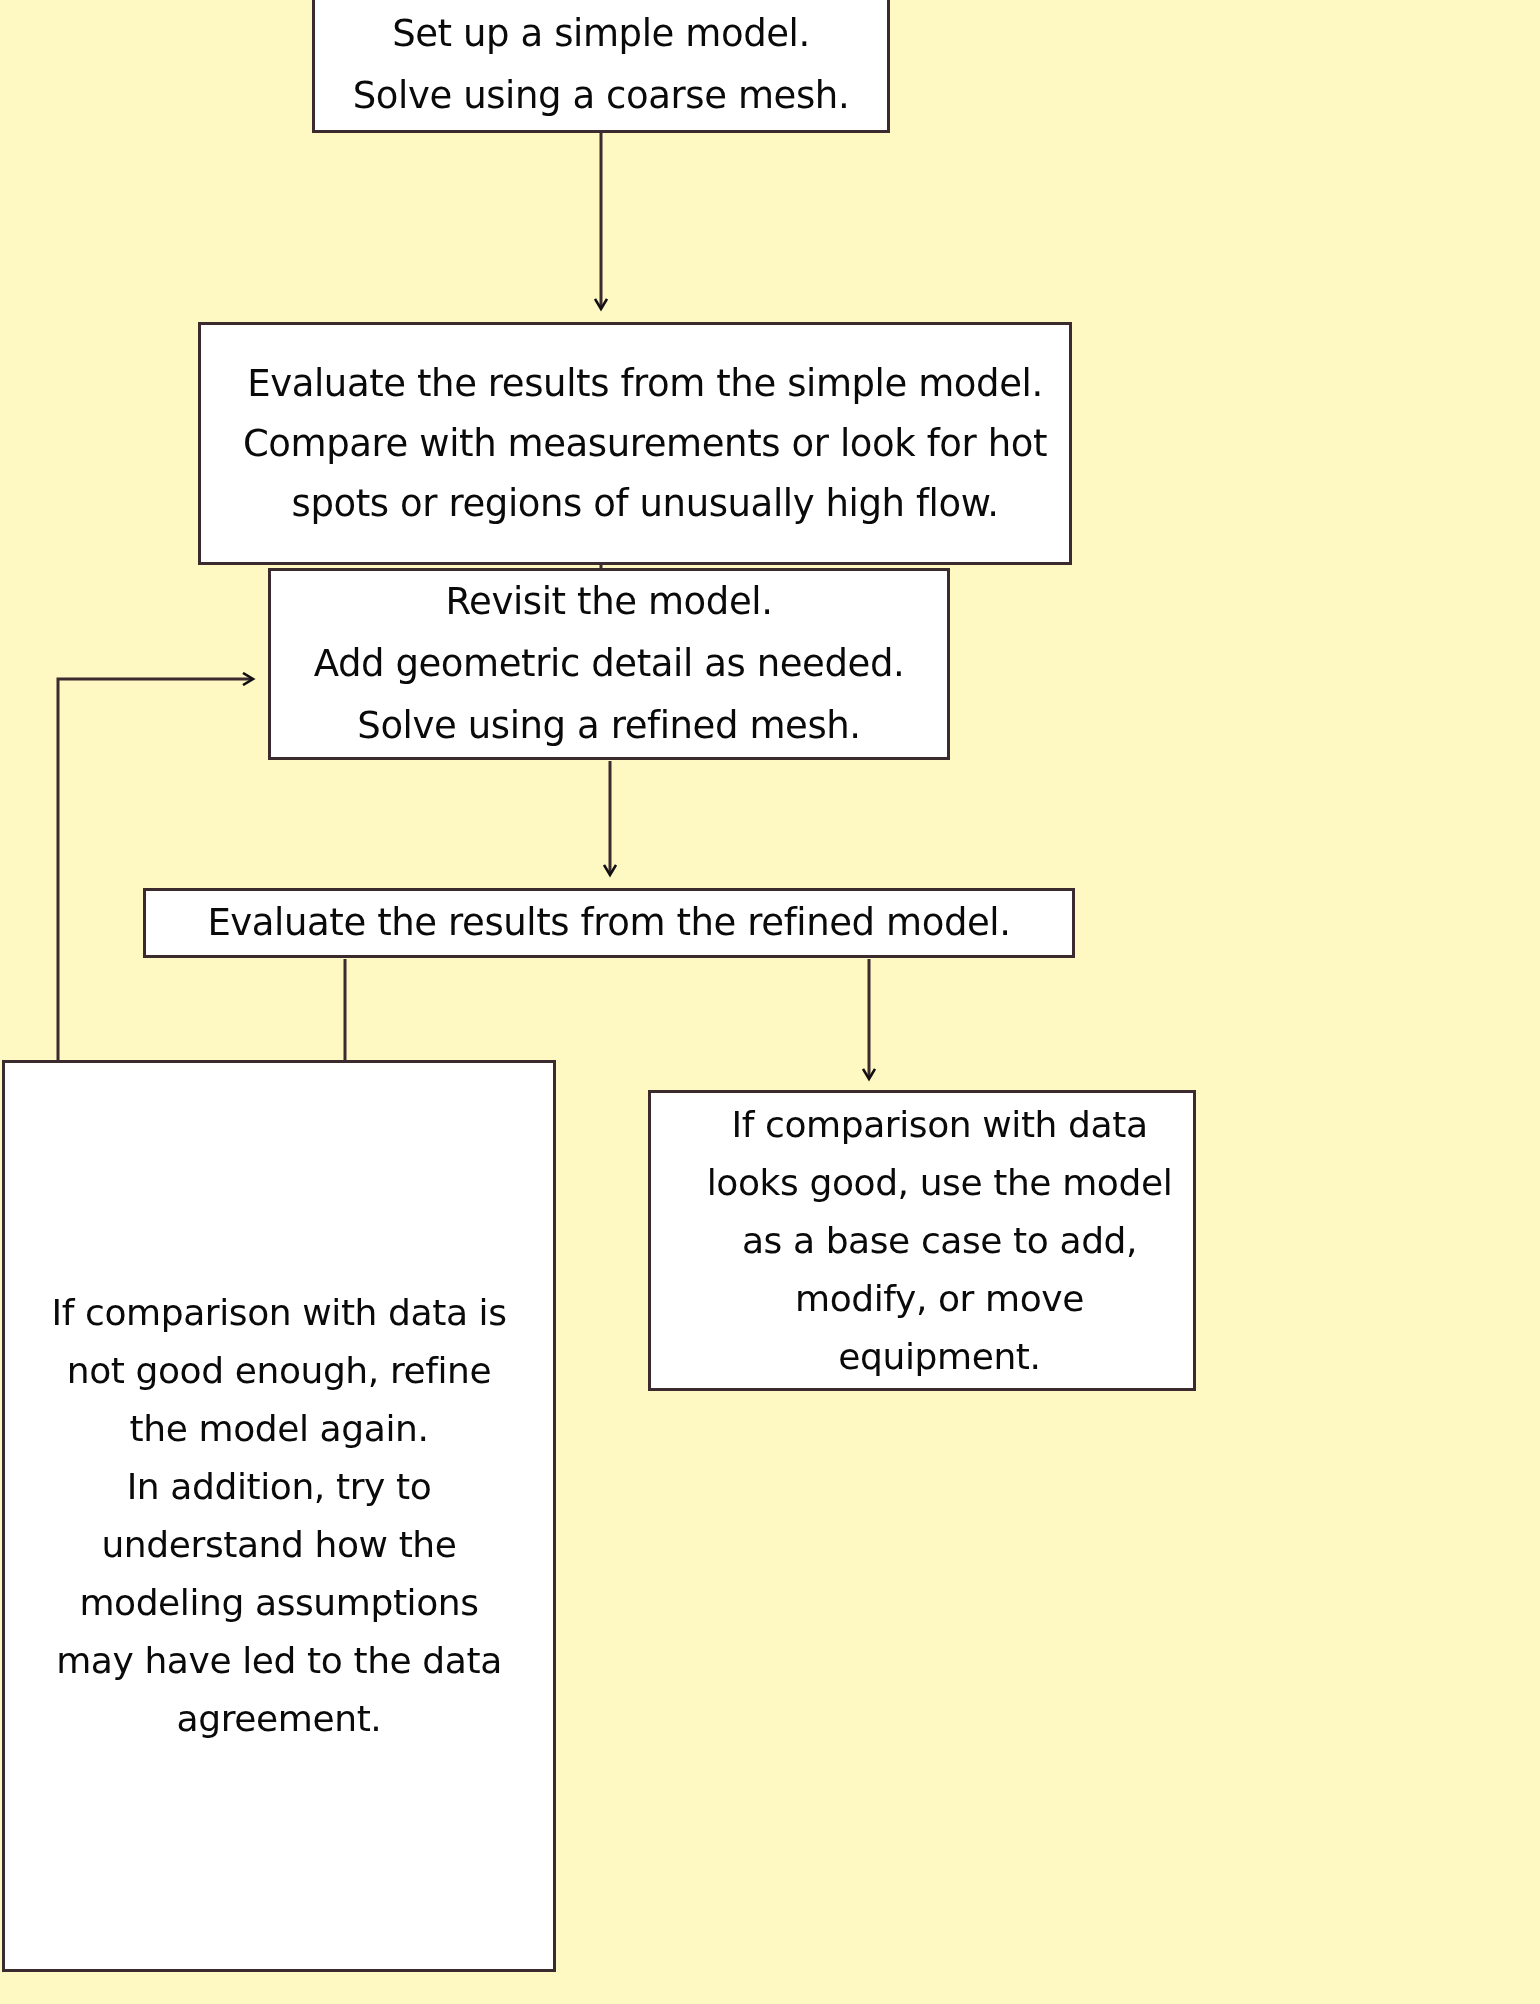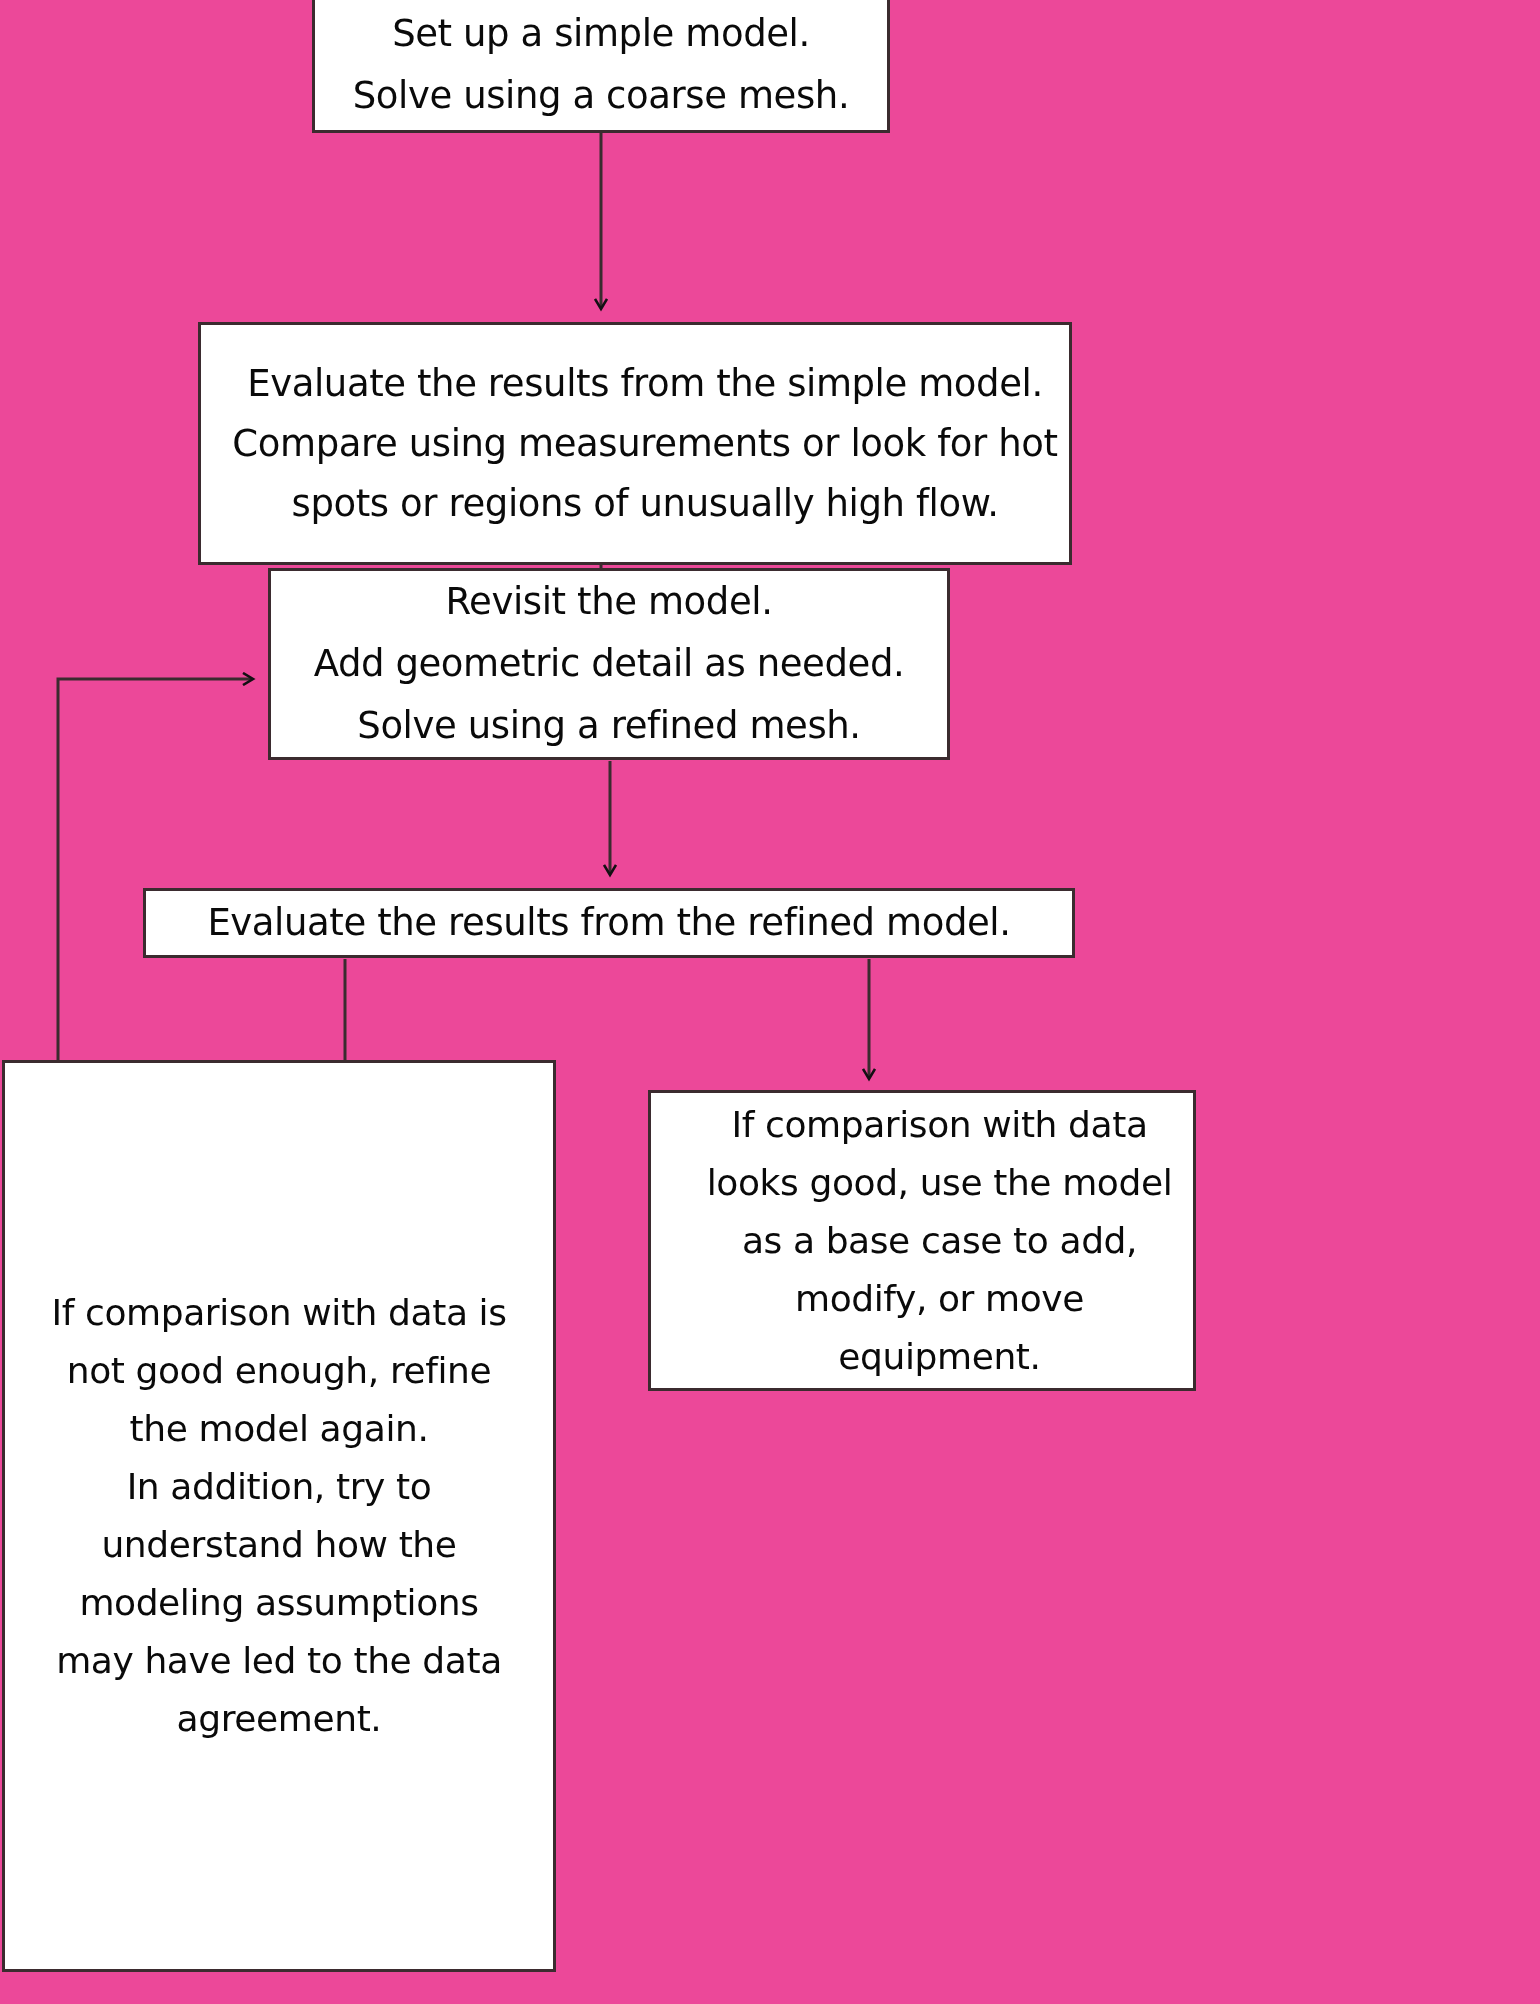--- a/index.html
+++ b/index.html
@@ -5,21 +5,21 @@
 <style>
   html, body {
     margin: 0;
     padding: 0;
     background: #ffffff;
   }
   #canvas {
     position: relative;
     width: 1540px;
     height: 2004px;
-    background: #ec4899;
+    background: #fef9c3;
     font-family: "DejaVu Sans", "Liberation Sans", sans-serif;
     overflow: hidden;
   }
   .flow-svg {
     position: absolute;
     left: 0;
     top: 0;
     width: 1540px;
     height: 2004px;
     pointer-events: none;
@@ -107,21 +107,21 @@
     </g>
   </svg>
 
   <div class="node" id="node-setup-model">
     <span class="line">Set up a simple model.</span>
     <span class="line">Solve using a coarse mesh.</span>
   </div>
 
   <div class="node" id="node-evaluate-simple">
     <span class="line">Evaluate the results from the simple model.</span>
-    <span class="line">Compare using measurements or look for hot</span>
+    <span class="line">Compare with measurements or look for hot</span>
     <span class="line">spots or regions of unusually high flow.</span>
   </div>
 
   <div class="node" id="node-revisit-model">
     <span class="line">Revisit the model.</span>
     <span class="line">Add geometric detail as needed.</span>
     <span class="line">Solve using a refined mesh.</span>
   </div>
 
   <div class="node" id="node-evaluate-refined">

